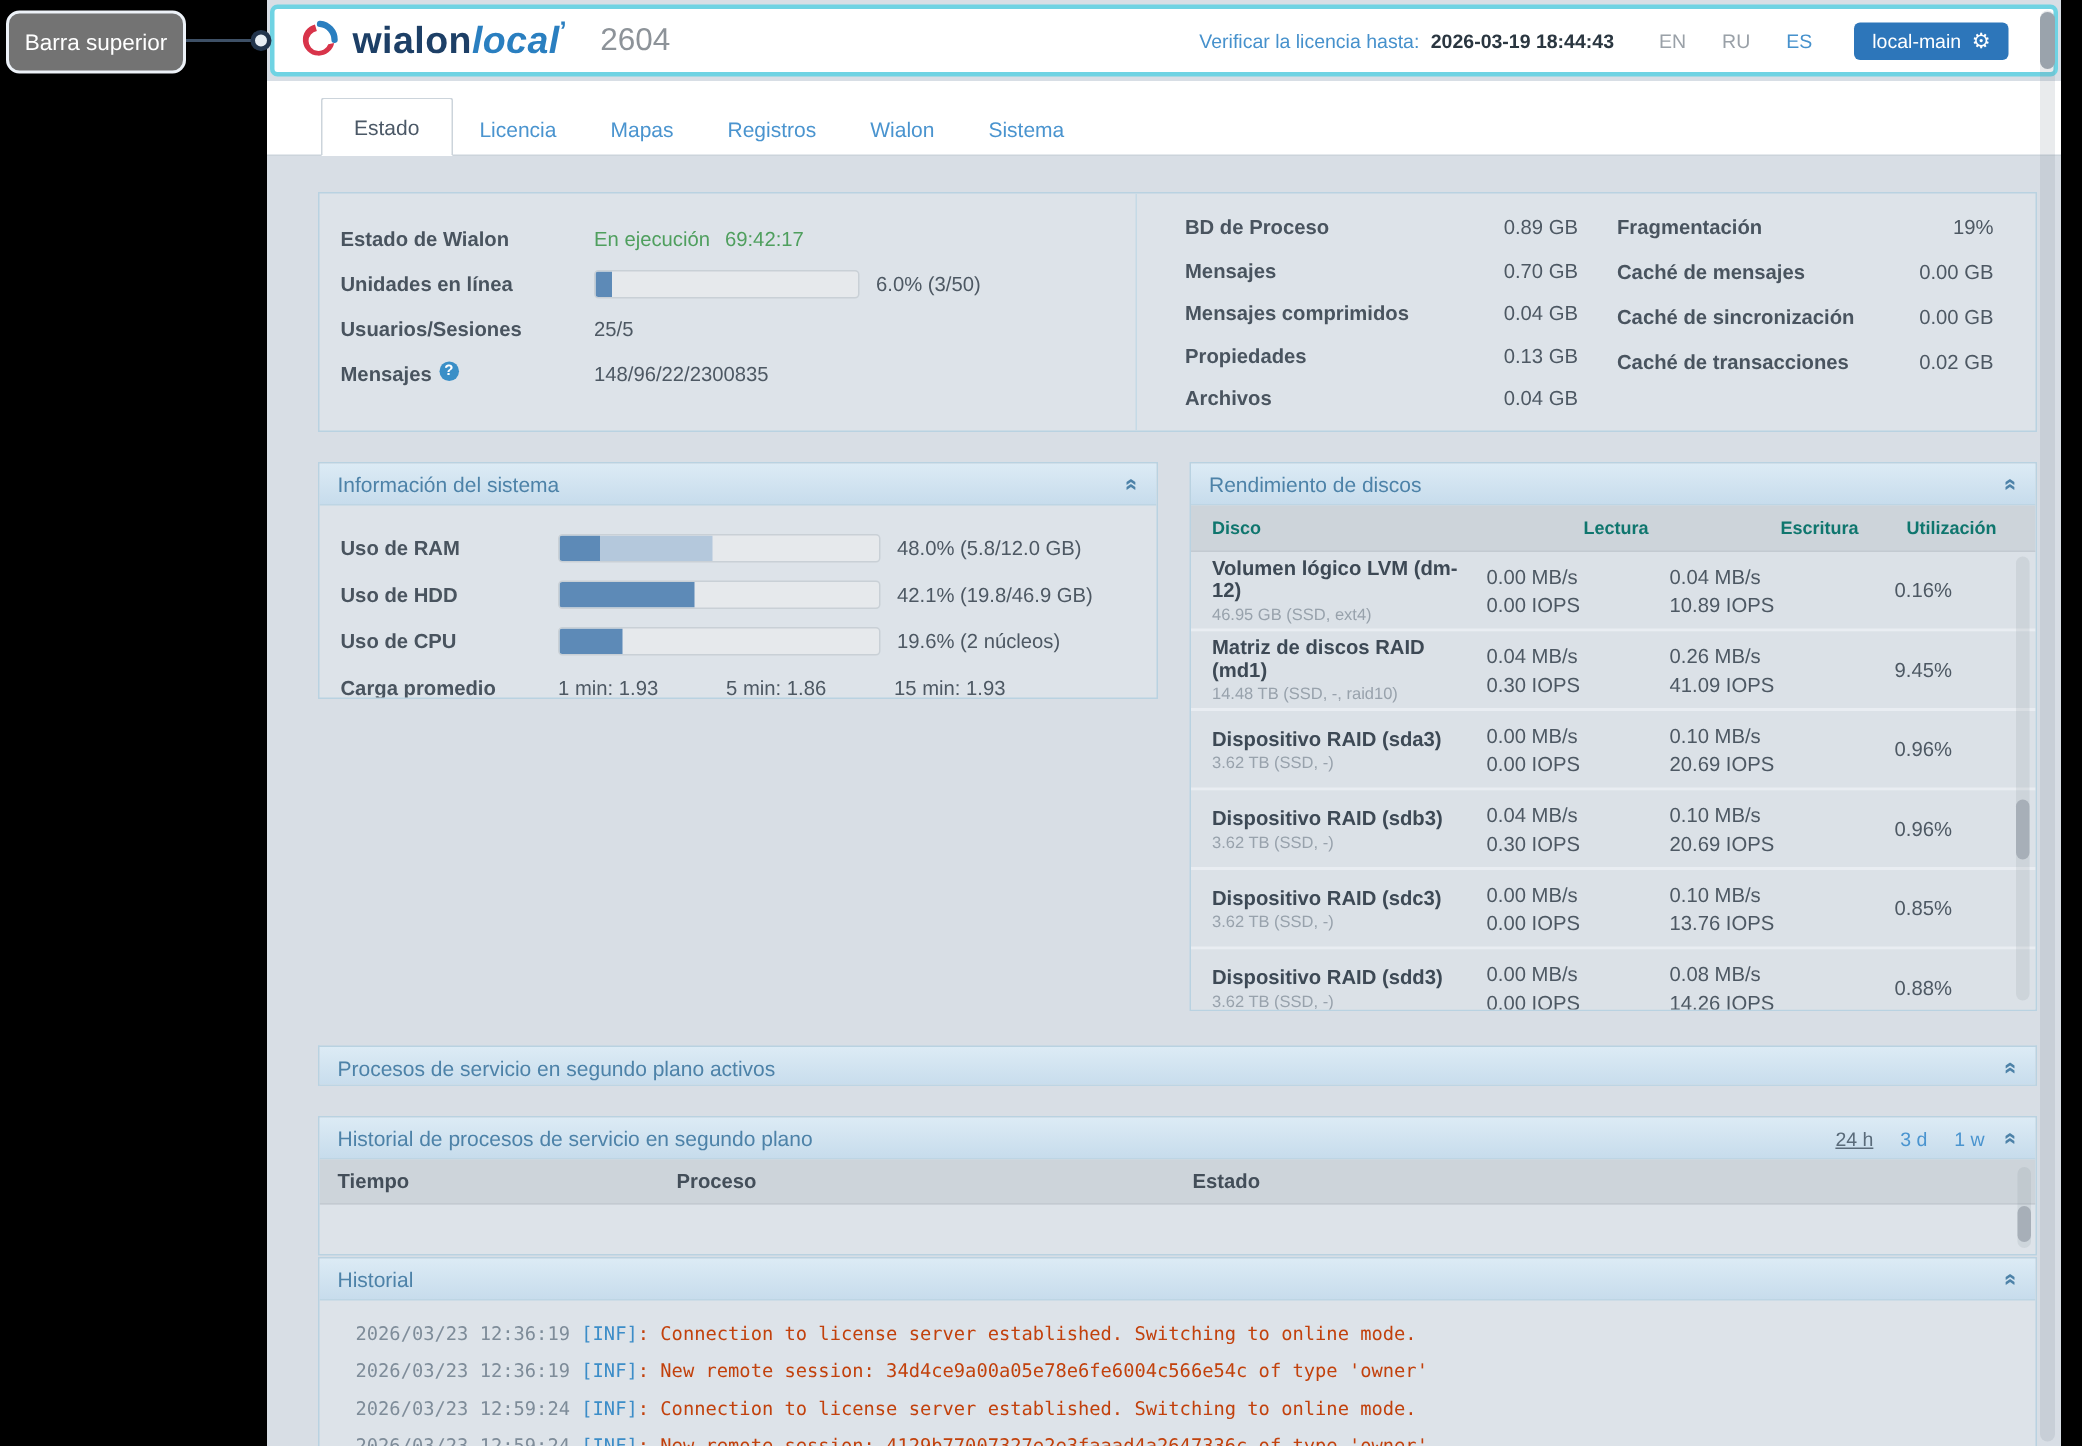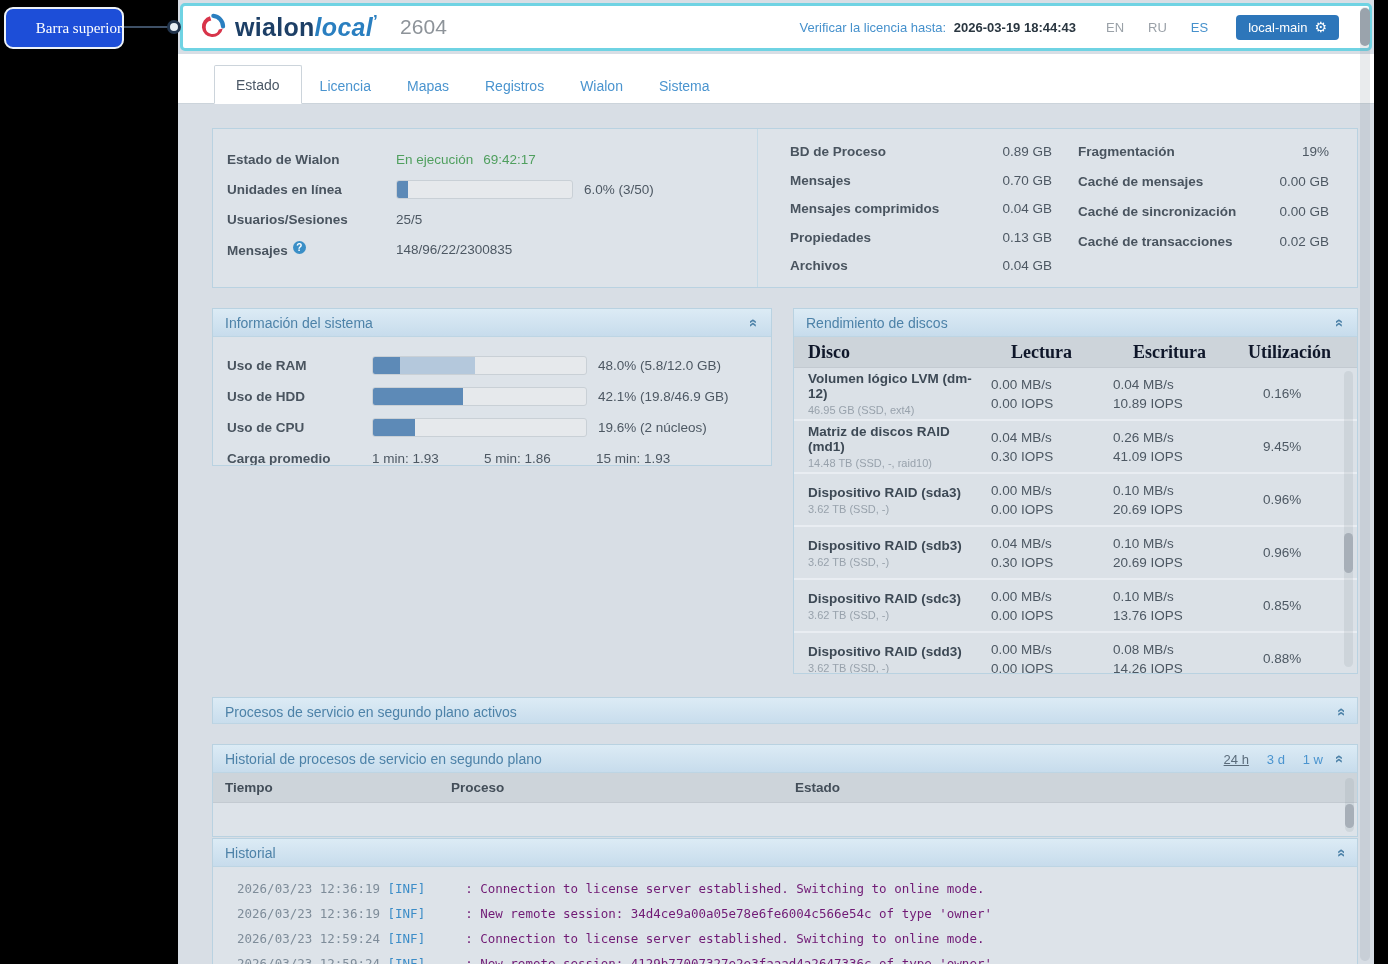--- a/index.html
+++ b/index.html
@@ -1,21 +1,21 @@
 <!DOCTYPE html>
 <html><head>
 <meta charset="utf-8">
 <style>
   html,body{margin:0;padding:0;background:#000;}
   .stage{position:relative;width:1388px;height:964px;background:#000;overflow:hidden;
          font-family:"Liberation Sans",sans-serif;-webkit-font-smoothing:antialiased;}
   
-  .callout{position:absolute;left:4px;top:7px;width:116px;height:38px;background:#1d4ed8;
+  .callout{position:absolute;left:4px;top:7px;width:116px;height:38px;background:#737373;
            border:2px solid #edf2f8;border-radius:9px;color:#fff;display:flex;align-items:center;
-           justify-content:flex-end;font-size:15px;z-index:9;font-family:Liberation Serif, serif;}
+           justify-content:center;font-size:15px;z-index:9;}
   .connector{position:absolute;left:124px;top:26px;width:44px;height:2px;background:#3e5066;z-index:9;}
   .connector-dot{position:absolute;left:167px;top:20px;width:8px;height:8px;border:3px solid #22344c;
            border-radius:50%;background:#e8eef4;z-index:9;}
   
   .app{position:absolute;left:178px;top:0;width:1196px;height:964px;background:#d8dee5;}
   .topbar{position:absolute;left:2px;top:3px;right:2px;height:48px;background:#fff;
           border:3px solid #6fd3e3;border-radius:5px;box-sizing:border-box;display:flex;
           align-items:center;padding:0 30px 0 16px;z-index:2;}
   .logo{display:flex;align-items:center;gap:9px;}
   .wordmark{font-size:25px;letter-spacing:.3px;}
@@ -79,23 +79,23 @@
   .kvrow .k{font-weight:bold;font-size:13.5px;color:#49545f;}
   .kvrow .v{font-size:13.5px;color:#4d5863;}
   
   .sys-body{padding:13px 0 0 14px;}
   .sysrow{display:flex;align-items:center;height:31px;}
   .syslabel{width:145px;font-weight:bold;font-size:13.5px;color:#49545f;flex:none;}
   .loadval{width:112px;font-size:13.5px;color:#4d5863;flex:none;}
   
   .dgrid{display:grid;grid-template-columns:1fr 122px 140px 118px;align-items:center;}
   .dhead{height:30px;background:#cdd4da;border-bottom:1px solid #c3cad1;font-weight:bold;
-         font-size:18px;color:#0f172a;font-family:Liberation Serif, serif;}
+         font-size:12px;color:#0f766e;}
   .dhead .h-name{padding-left:14px;}
-  .dhead .h-c{padding-left:34px;}
+  .dhead .h-c{padding-left:34px;text-align:right;}
   .dhead .h-r{text-align:right;padding-right:26px;}
   .drow{height:51px;background:#dbe1e7;border-bottom:2px solid #e9edf2;}
   .dname{padding-left:14px;}
   .dname .nm{font-weight:bold;font-size:13.5px;color:#3d4955;}
   .dname .dt{font-size:11px;color:#98a2ac;margin-top:3px;}
   .dcell{font-size:13.5px;color:#4d5863;padding-left:14px;line-height:19px;}
   .dutil{font-size:13.5px;color:#4d5863;padding-left:24px;}
   .tbl-scroll{position:absolute;right:4px;top:62px;width:9px;height:296px;background:rgba(120,132,144,.14);
          border-radius:5px;}
   .tbl-scroll .thumb{position:absolute;left:0;width:9px;background:#a7afb8;border-radius:5px;}
@@ -109,21 +109,21 @@
   .pgbody{padding-top:4px;background:#dde3e9;}
   .prow{height:28px;background:#dfe4e9;border-top:1px solid #e9edf2;border-bottom:1px solid #cfd6dc;}
   .prow .pt{padding-left:12px;font-size:13px;color:#7e8a96;}
   .prow .pp{padding-left:12px;font-size:13px;font-weight:bold;color:#3d4955;}
   .prow .ps{padding-left:12px;font-size:13px;color:#5a6672;}
   
   .log{padding:9px 0 0 24px;font-family:"DejaVu Sans Mono",monospace;font-size:12.5px;line-height:25px;
        white-space:nowrap;}
   .lt{color:#7e8c99;}
   .ll{color:#3c8dc8;}
-  .lm{color:#701a75;margin-left:40px;}
+  .lm{color:#c2410c;}
 </style>
 </head>
 <body>
 
 <div class="stage">
 
   <div class="callout">
     <span>Barra superior</span>
   </div>
   <div class="connector"></div>

